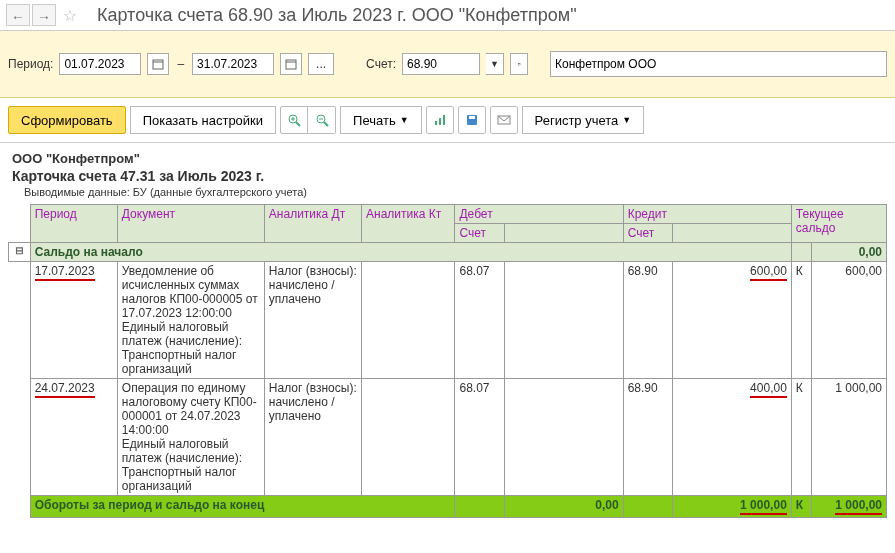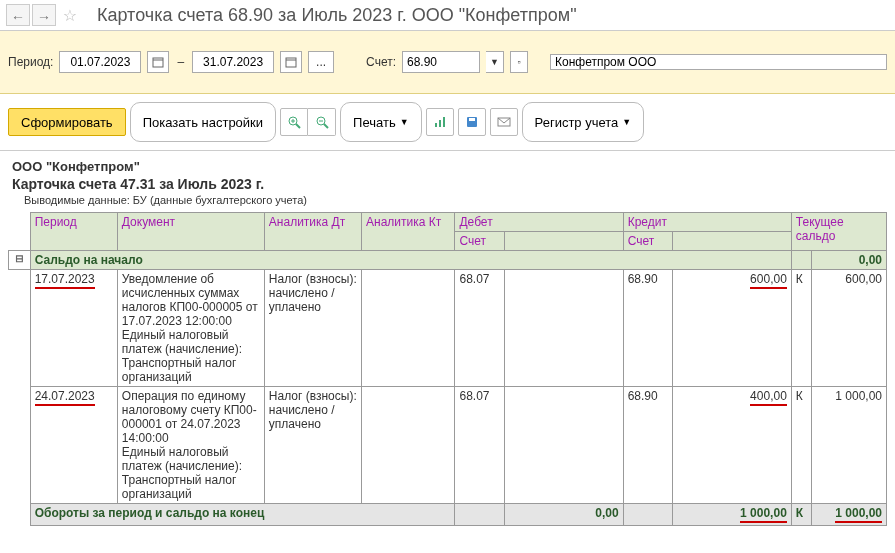--- a/index.html
+++ b/index.html
@@ -5,48 +5,48 @@
 * { box-sizing: border-box; margin: 0; padding: 0; }
 body { font-family: Arial, sans-serif; font-size: 12px; color: #333; width: 895px; background: #fff; }
 
 .top-toolbar { display: flex; align-items: center; gap: 2px; padding: 4px 6px; border-bottom: 1px solid #ccc; }
 .nav-btn { width: 24px; height: 22px; border: 1px solid #ccc; background: #f5f5f5; display: flex; align-items: center; justify-content: center; cursor: pointer; font-size: 14px; color: #777; }
 .star-icon { width: 24px; height: 22px; display: flex; align-items: center; justify-content: center; color: #bbb; font-size: 16px; }
 .title { font-size: 18px; color: #555; margin-left: 13px; }
 
 .filter-bar { display: flex; align-items: center; gap: 6px; padding: 20px 8px; background: #fff7d6; border-bottom: 1px solid #e0d080; }
 .filter-label { font-size: 12px; color: #333; }
-.date-input { width: 82px; height: 22px; border: 1px solid #aaa; padding: 2px 4px; font-size: 12px; background: #fff; text-align: center; }
+.date-input { width: 82px; height: 22px; border: 1px solid #aaa; padding: 2px 4px; font-size: 12px; background: #fff; }
 .cal-btn { width: 22px; height: 22px; border: 1px solid #aaa; background: #fff; display: flex; align-items: center; justify-content: center; cursor: pointer; }
 .dash { margin: 0 2px; }
 .dots-btn { width: 26px; height: 22px; border: 1px solid #aaa; background: #fff; cursor: pointer; display: flex; align-items: center; justify-content: center; }
 .acct-input { width: 78px; height: 22px; border: 1px solid #aaa; padding: 2px 4px; font-size: 12px; background: #fff; }
 .dd-btn { width: 18px; height: 22px; border: 1px solid #aaa; border-left: none; background: #fff; cursor: pointer; display: flex; align-items: center; justify-content: center; font-size: 9px; }
-.org-input { flex: 1; height: 16px; border: 1px solid #aaa; padding: 2px 4px; font-size: 12px; background: #fff; }
+.org-input { flex: 1; height: 26px; border: 1px solid #aaa; padding: 2px 4px; font-size: 12px; background: #fff; }
 
 .action-bar { display: flex; align-items: center; gap: 4px; padding: 8px 8px; border-bottom: 1px solid #ccc; }
 .btn-primary { height: 28px; padding: 0 12px; border: 1px solid #d4a800; background: #ffe066; font-size: 13px; cursor: pointer; border-radius: 2px; }
-.btn { height: 40px; padding: 0 12px; border: 1px solid #bbb; background: #fff; font-size: 13px; cursor: pointer; border-radius: 10px; display: flex; align-items: center; gap: 4px; }
+.btn { height: 28px; padding: 0 12px; border: 1px solid #bbb; background: #fff; font-size: 13px; cursor: pointer; border-radius: 0; display: flex; align-items: center; gap: 4px; }
 .btn-icon { width: 28px; height: 28px; border: 1px solid #bbb; background: #fff; cursor: pointer; border-radius: 2px; display: flex; align-items: center; justify-content: center; }
 .btn-group { display: flex; }
 .btn-group .btn-icon:first-child { border-top-right-radius: 0; border-bottom-right-radius: 0; }
 .btn-group .btn-icon:last-child { border-top-left-radius: 0; border-bottom-left-radius: 0; border-left: none; }
 
 .report-area { margin: 2px 8px 0 8px; }
 .report-header { padding: 6px 4px 2px 4px; }
 .org-name { font-size: 13px; font-weight: bold; }
 .report-title { font-size: 14px; font-weight: bold; margin-top: 2px; }
 .report-sub { font-size: 11px; margin-top: 2px; margin-left: 12px; }
 
 table.report { width: 100%; border-collapse: collapse; margin-top: 4px; font-size: 12px; }
 table.report th, table.report td { border: 1px solid #999; padding: 2px 4px; vertical-align: top; }
 table.report th { background: #dde8d0; color: #a21caf; font-weight: normal; text-align: left; }
 .th-center { text-align: right; }
 .row-saldo td { background: #dde8d0; color: #2a5a2a; font-weight: bold; }
-.row-turnover td { background: #e5e5e5; color: #2a5a2a; font-weight: bold; }
+.row-turnover td { background: #84cc16; color: #2a5a2a; font-weight: bold; }
 .num { text-align: right; }
 .underline-red { border-bottom: 2px solid #c00; display: inline-block; padding-bottom: 1px; }
 .expand-col { width: 14px; border: 1px solid #999; background: #fff; text-align: center; font-size: 10px; cursor: pointer; vertical-align: middle; }
 .col-period { width: 70px; }
 .col-doc { width: 118px; }
 .col-anadt { width: 78px; }
 .col-anakt { width: 75px; }
 .col-acct { width: 40px; }
 .col-amt { width: 95px; }
 .col-k { width: 14px; }

